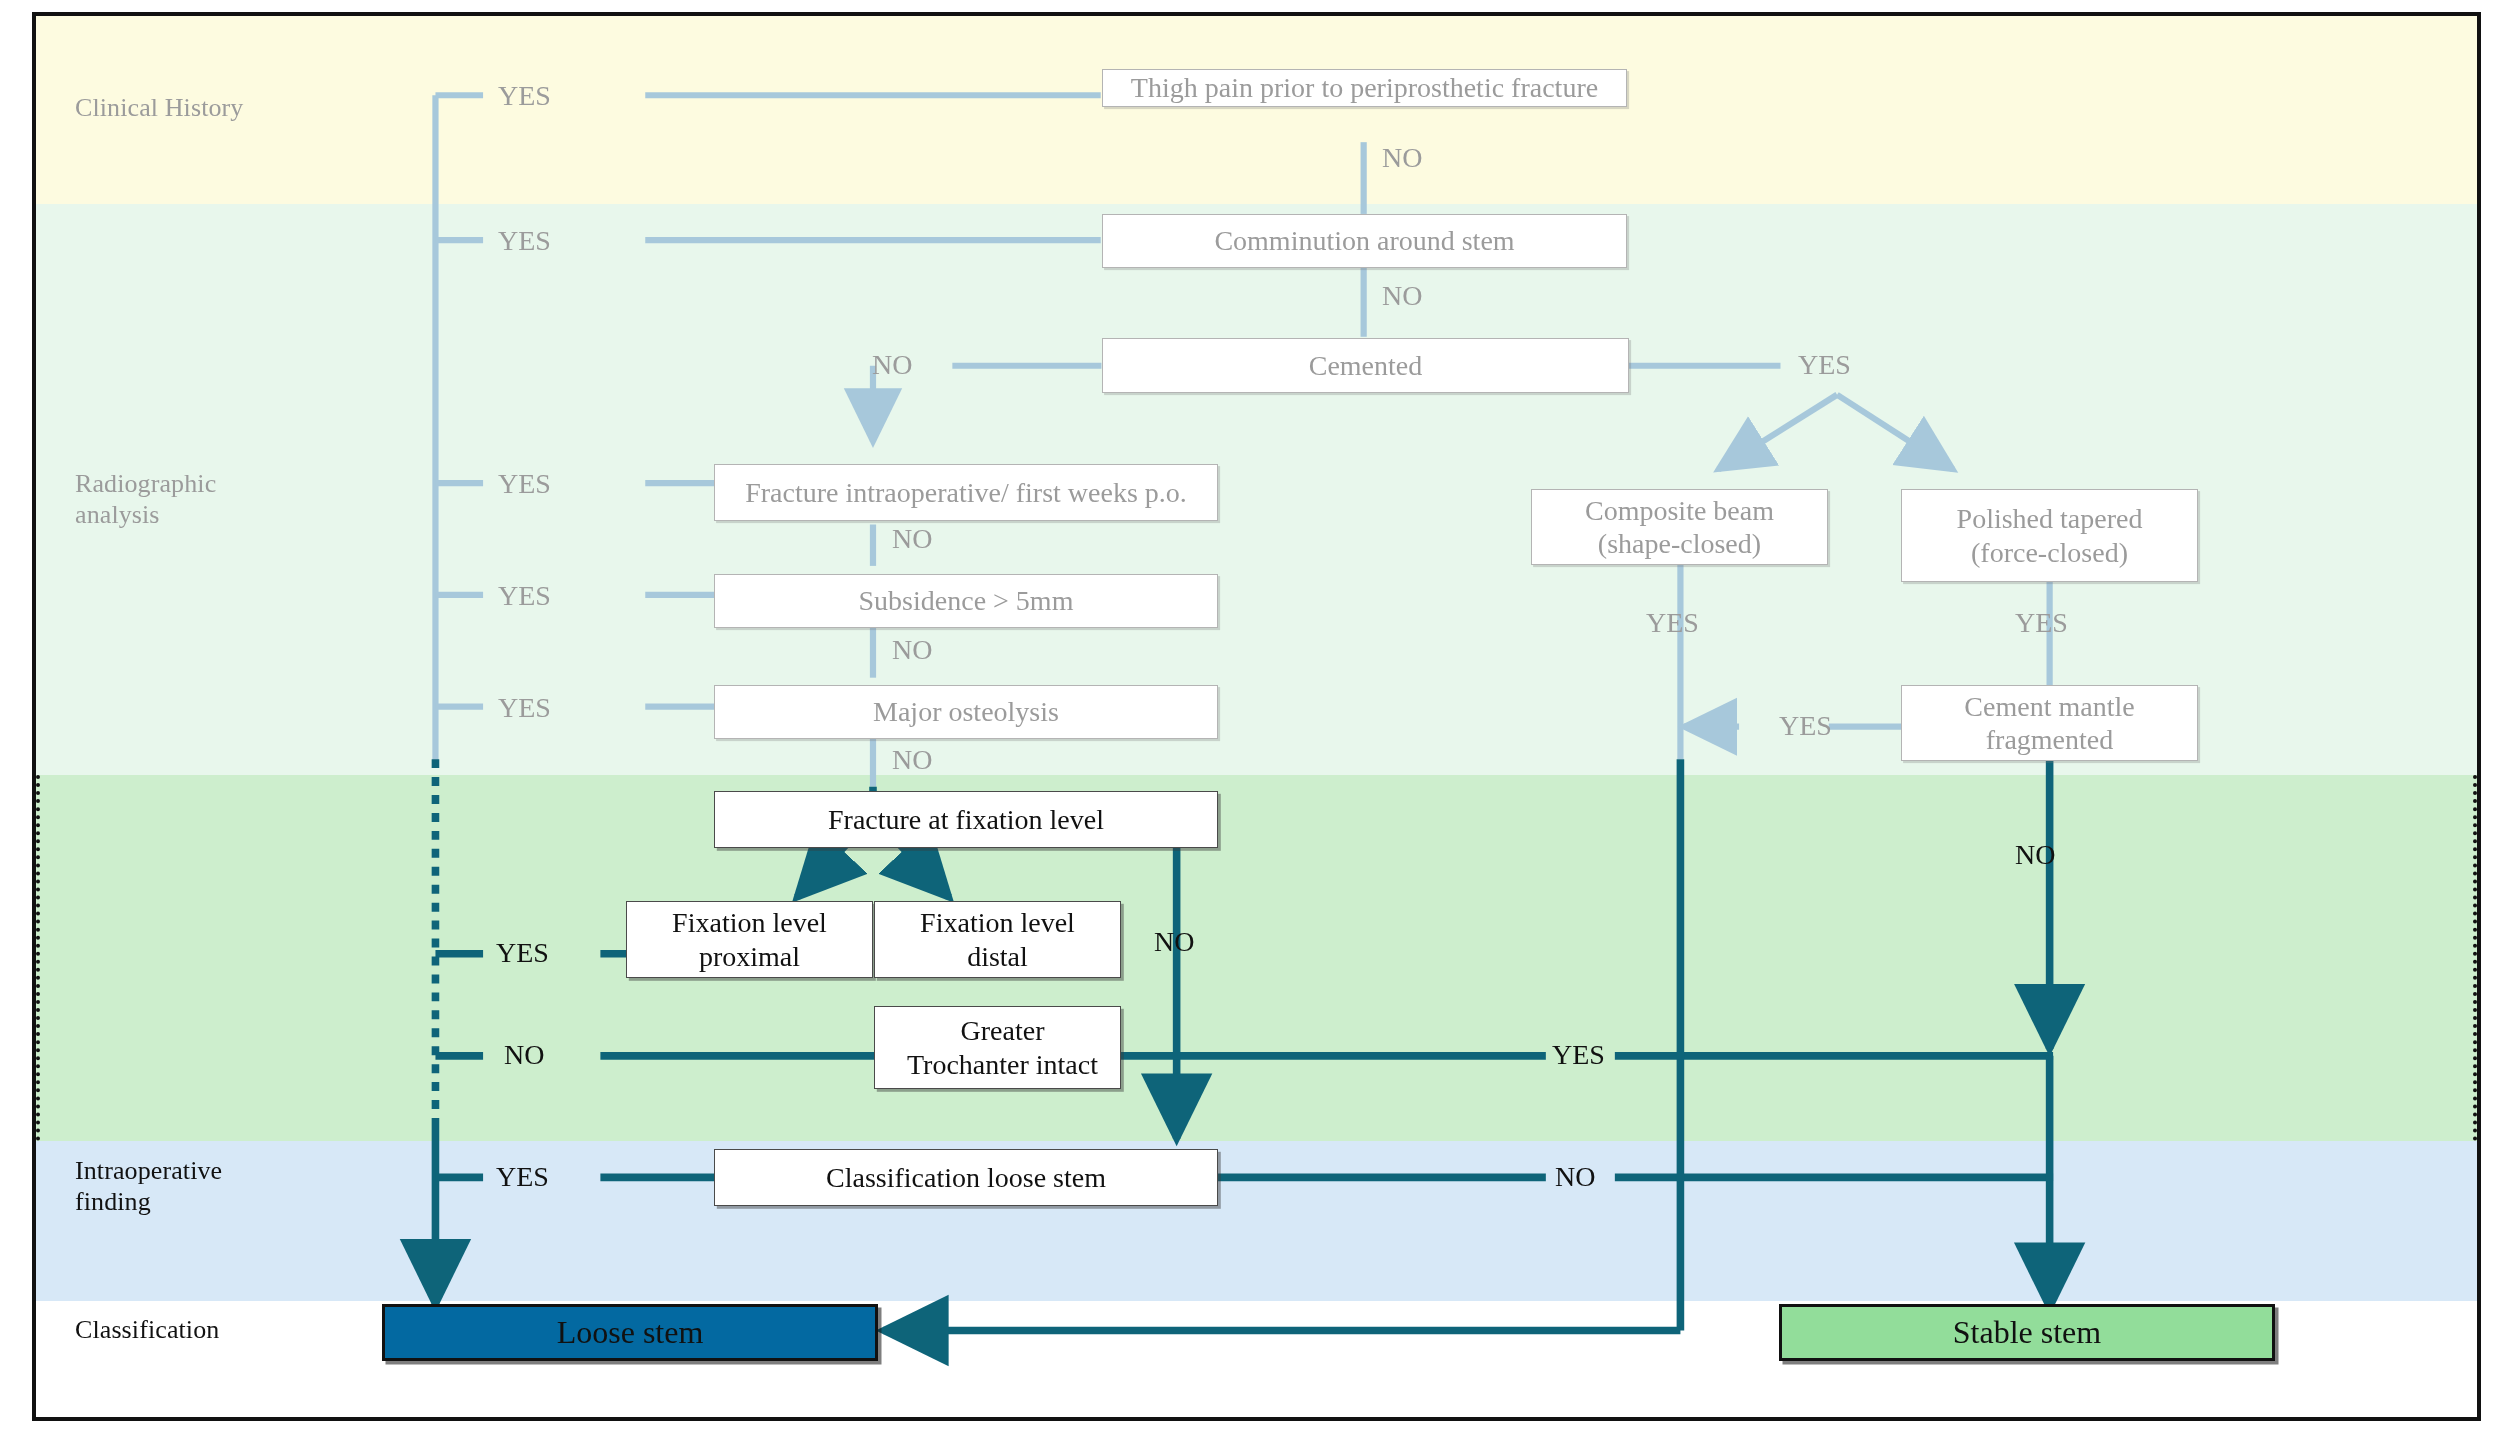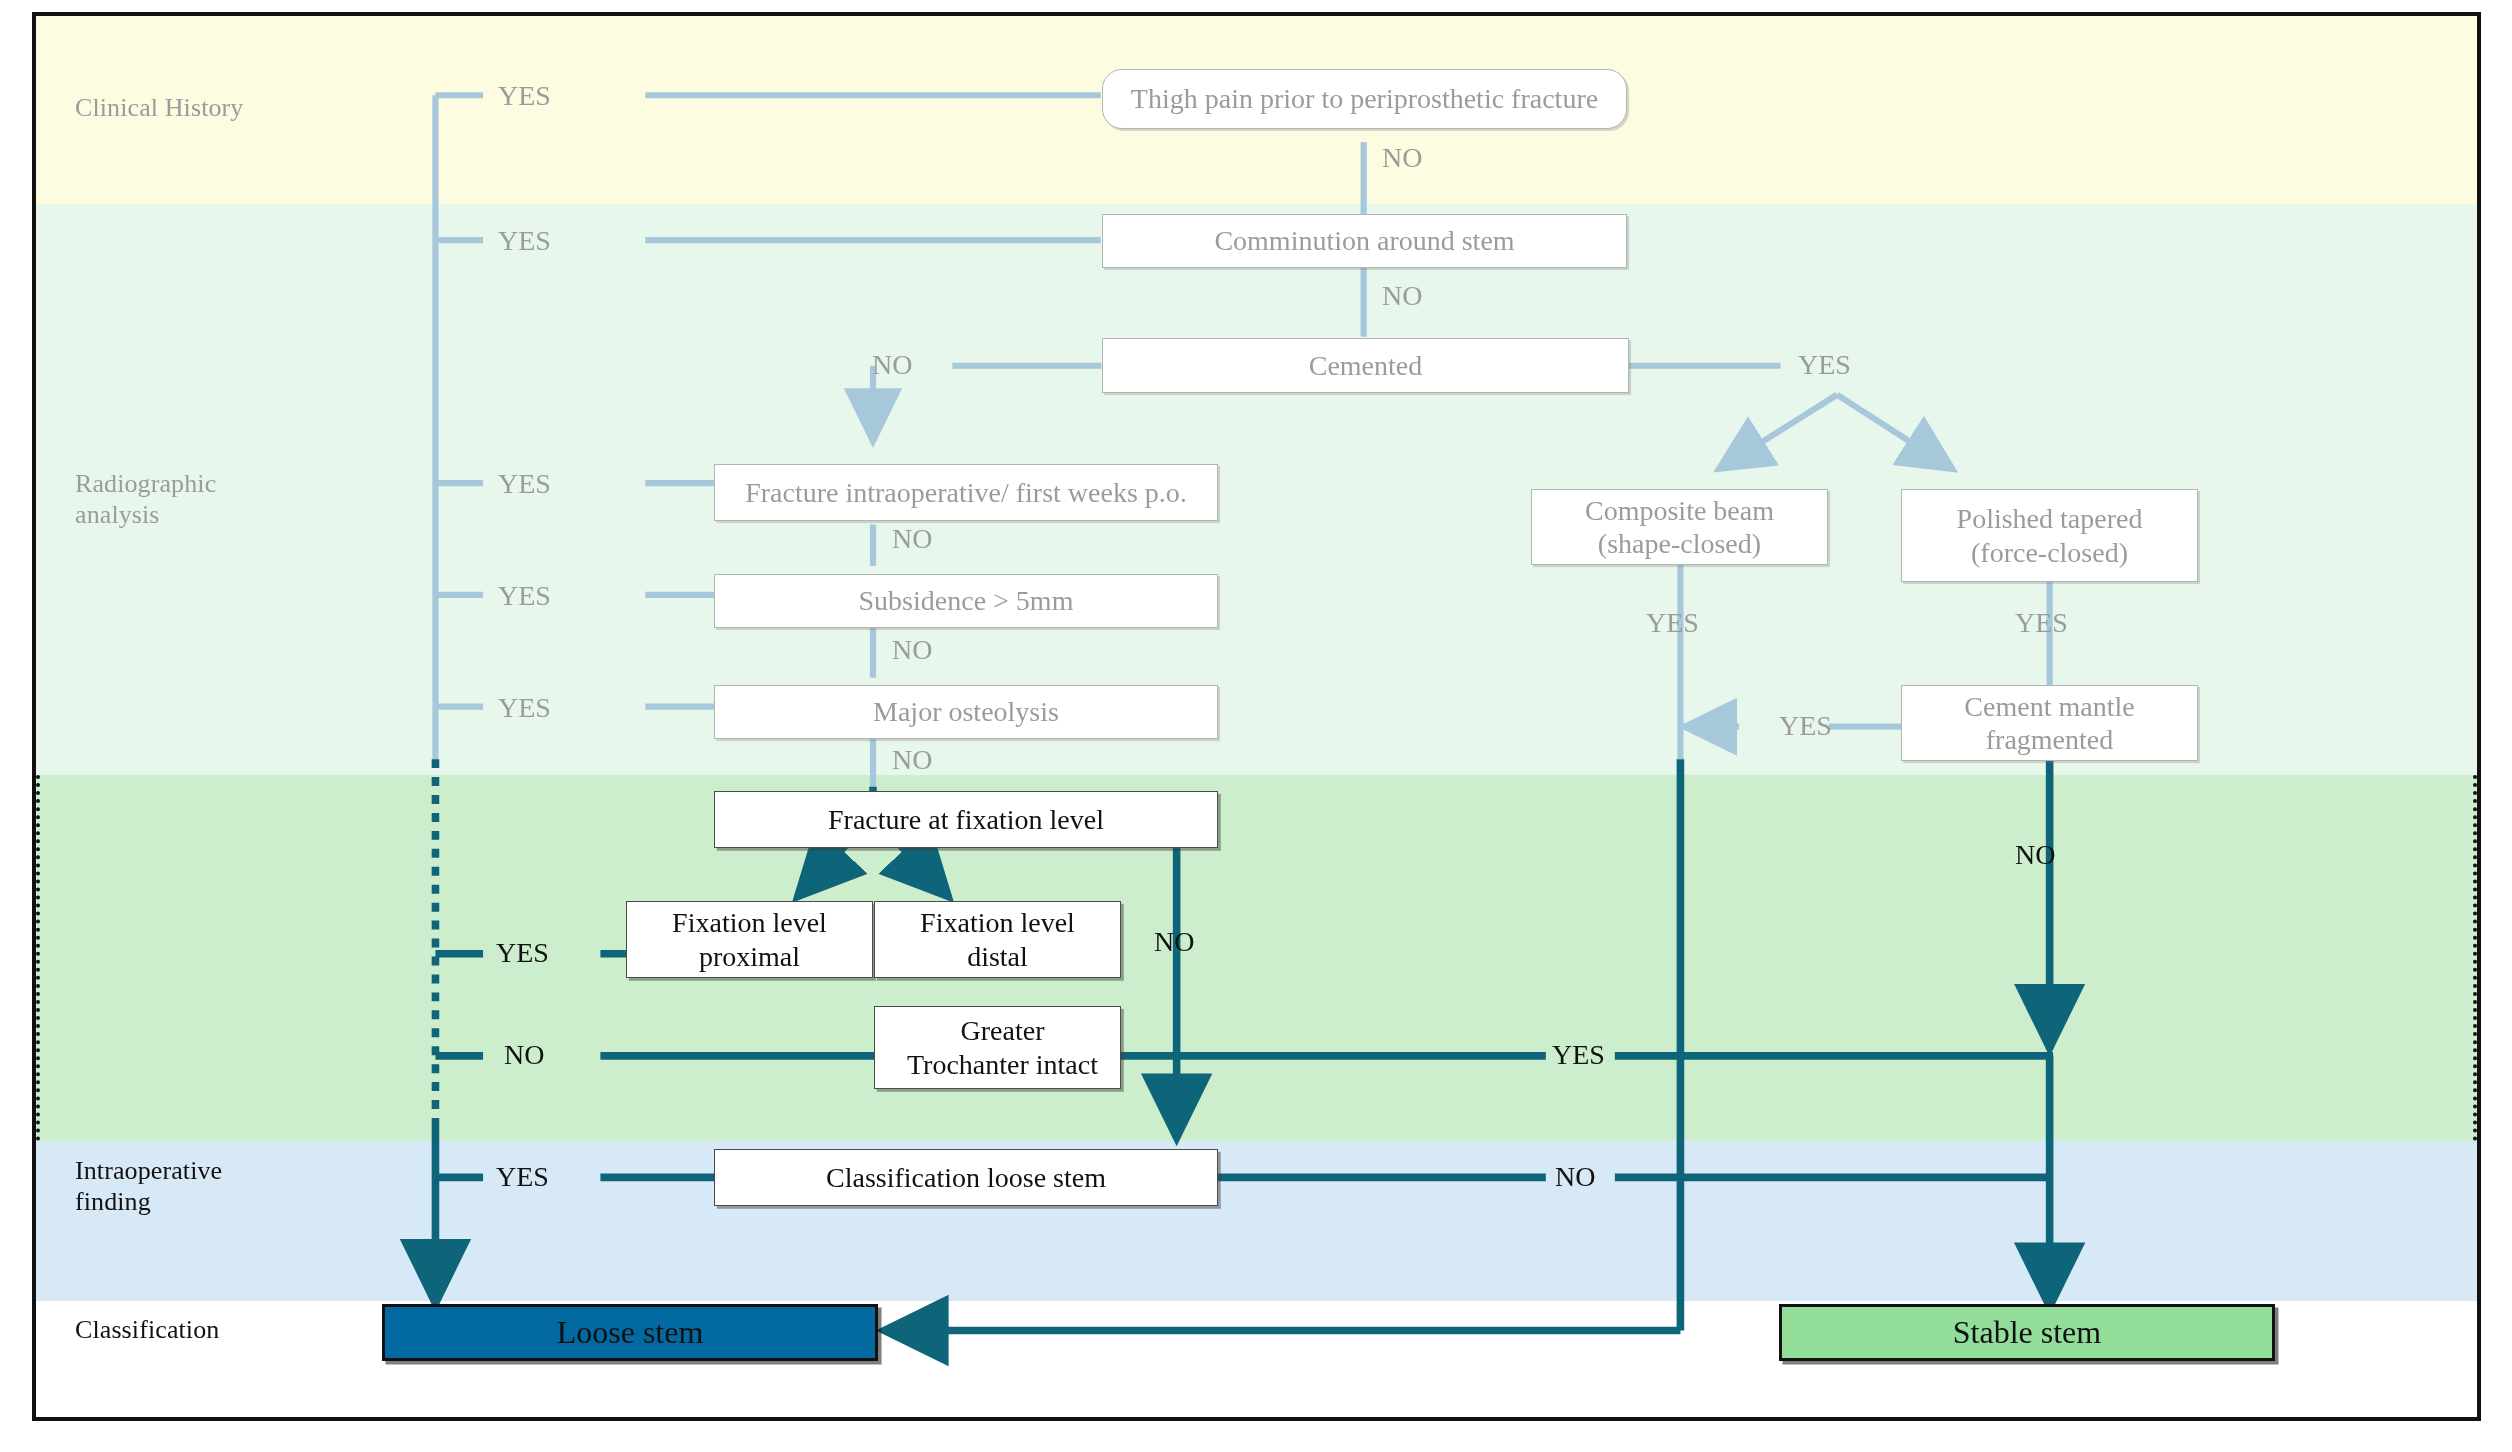--- a/index.html
+++ b/index.html
@@ -162,21 +162,21 @@
     </g>
   </svg>
 
   <div class="band-lbl" style="left:75px;top:93px;">Clinical History</div>
   <div class="band-lbl" style="left:75px;top:469px;">Radiographic
 analysis</div>
   <div class="band-lbl dark" style="left:75px;top:1156px;">Intraoperative
 finding</div>
   <div class="band-lbl dark" style="left:75px;top:1315px;">Classification</div>
 
-  <div class="nodebox" style="left:1102px;top:69px;width:525px;height:60px;border-radius:20px;">Thigh pain prior to periprosthetic fracture</div>
+  <div class="nodebox" style="left:1102px;top:69px;width:525px;height:38px;">Thigh pain prior to periprosthetic fracture</div>
 
   <div class="nodebox" style="left:1102px;top:214px;width:525px;height:54px;">Comminution around stem</div>
 
   <div class="nodebox" style="left:1102px;top:338px;width:527px;height:55px;">Cemented</div>
 
   <div class="nodebox" style="left:714px;top:464px;width:504px;height:57px;">Fracture intraoperative/ first weeks p.o.</div>
 
   <div class="nodebox" style="left:714px;top:574px;width:504px;height:54px;">Subsidence &gt; 5mm</div>
 
   <div class="nodebox" style="left:714px;top:685px;width:504px;height:54px;">Major osteolysis</div>

